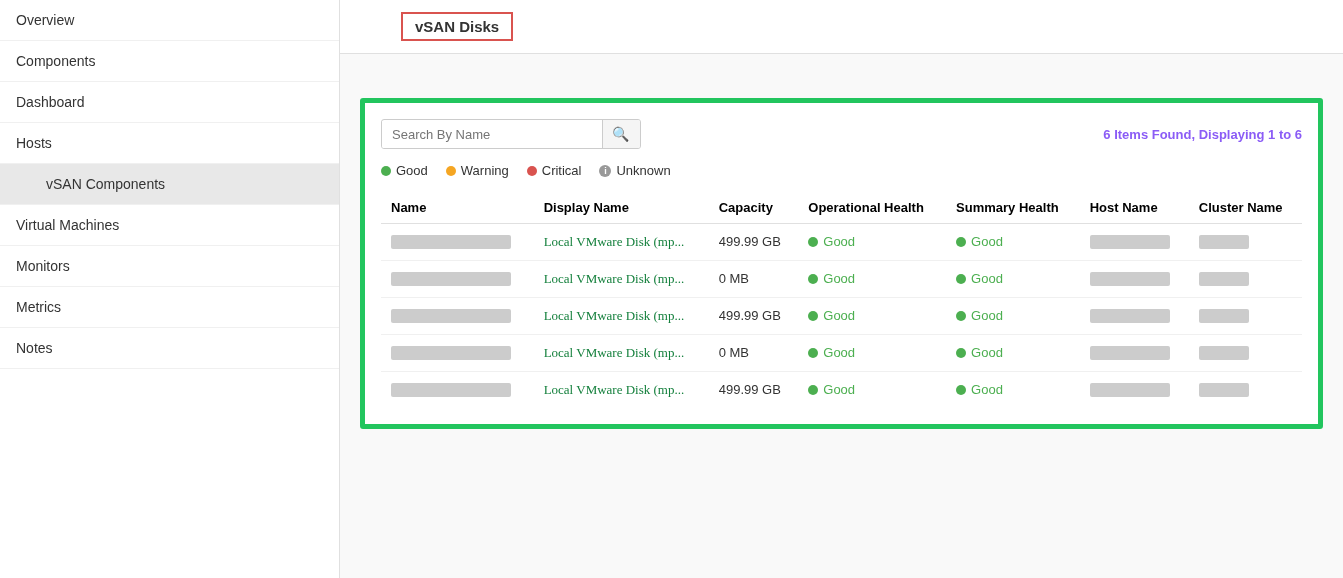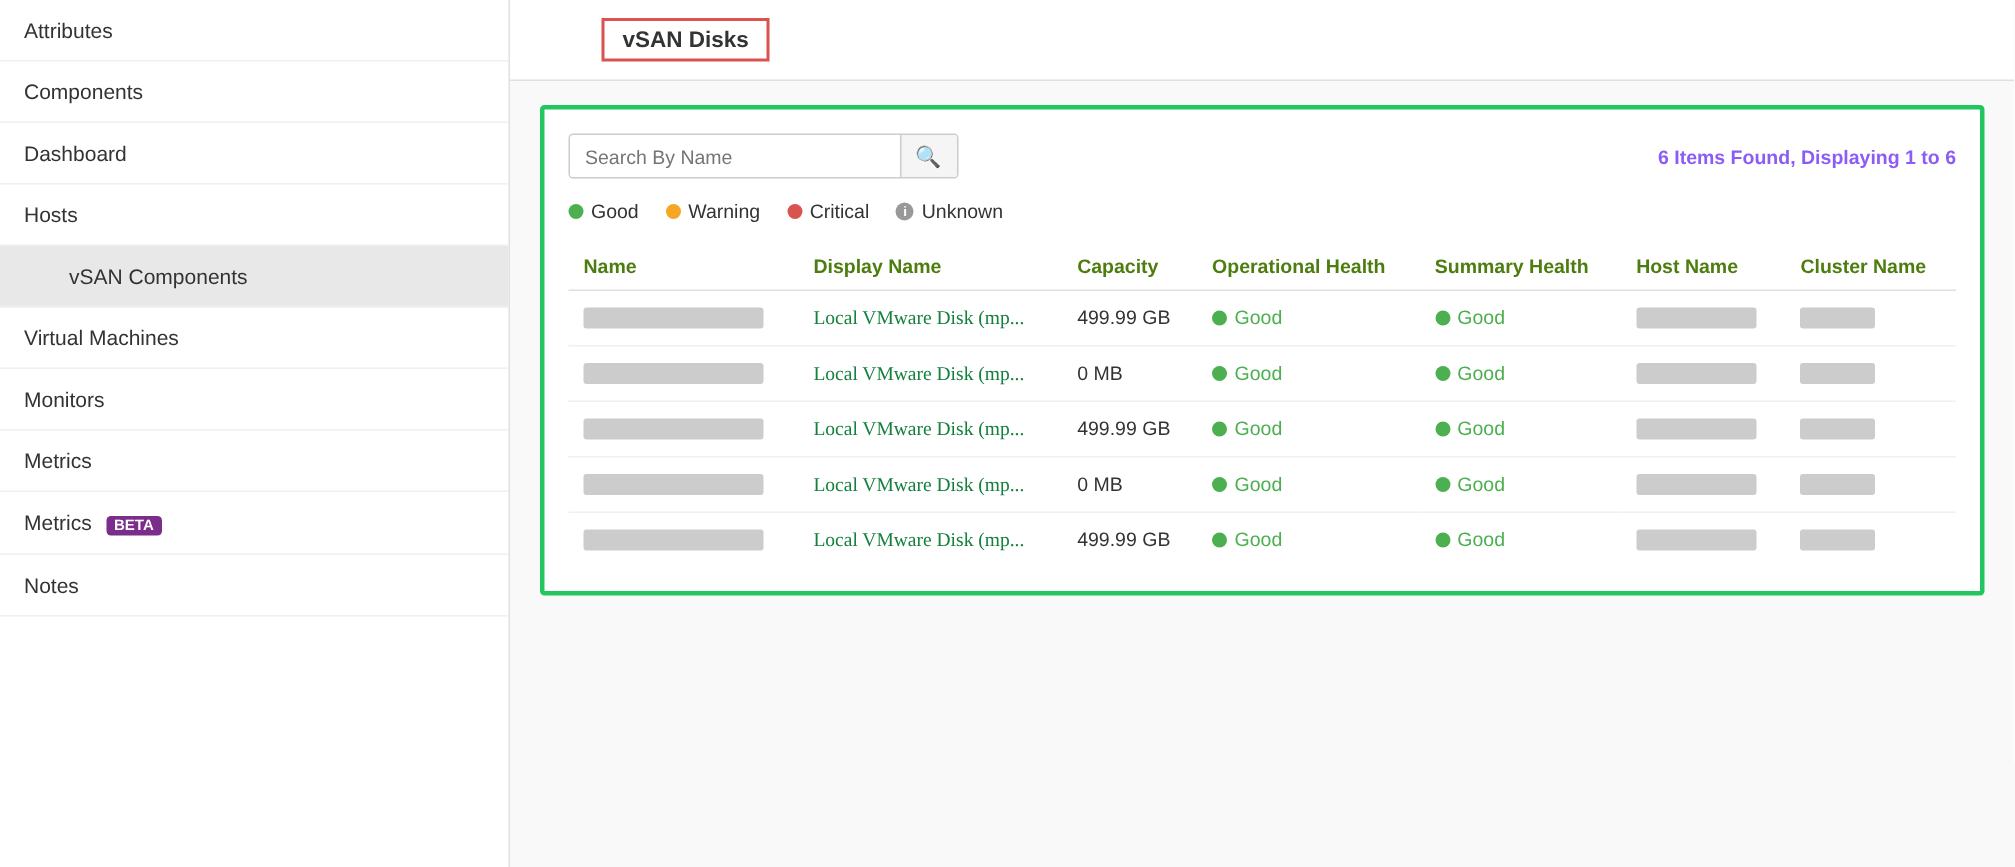--- a/index.html
+++ b/index.html
@@ -49,23 +49,24 @@
       color: #333;
       margin-left: 41px;
     }
 
     .content-area {
       padding: 16px 20px;
     }
 
     .panel {
       background: #fff;
-      border: 3px solid #22c55e;
+      border: 5px solid #22c55e;
       border-radius: 3px;
       padding: 16px;
+      margin-top: 28px;
     }
 
     
     .search-row {
       display: flex;
       align-items: center;
       justify-content: space-between;
       margin-bottom: 14px;
     }
     .search-input-wrap {
@@ -136,21 +137,21 @@
 
     
     .data-table {
       width: 100%;
       border-collapse: collapse;
       font-size: 13px;
     }
     .data-table th {
       text-align: left;
       padding: 8px 10px;
-      color: #4d7c0f;
+      color: #000000;
       font-weight: 600;
       border-bottom: 1px solid #e0e0e0;
     }
     .data-table td {
       padding: 10px 10px;
       border-bottom: 1px solid #f0f0f0;
       vertical-align: top;
     }
     .data-table tr:last-child td { border-bottom: none; }
 
@@ -187,21 +188,21 @@
       margin-left: 6px;
       font-weight: 600;
       text-transform: uppercase;
     }
   </style>
 </head>
 <body>
 
 <nav class="sidebar">
   <div class="sidebar-item">
-    <span>Attributes</span>
+    <span>Overview</span>
   </div>
   <div class="sidebar-item">
     <span>Components</span>
   </div>
   <div class="sidebar-item">
     <span>Dashboard</span>
   </div>
   <div class="sidebar-item">
     <span>Hosts</span>
   </div>
@@ -209,24 +210,20 @@
     <span>vSAN Components</span>
   </div>
   <div class="sidebar-item">
     <span>Virtual Machines</span>
   </div>
   <div class="sidebar-item">
     <span>Monitors</span>
   </div>
   <div class="sidebar-item">
     <span>Metrics</span>
-  </div>
-  <div class="sidebar-item">
-    <span>Metrics</span>
-    <span class="beta-badge">BETA</span>
   </div>
   <div class="sidebar-item">
     <span>Notes</span>
   </div>
 </nav>
 
 <main class="main">
   <div class="page-header">
     <div class="page-title-box">
       <span>vSAN Disks</span>

